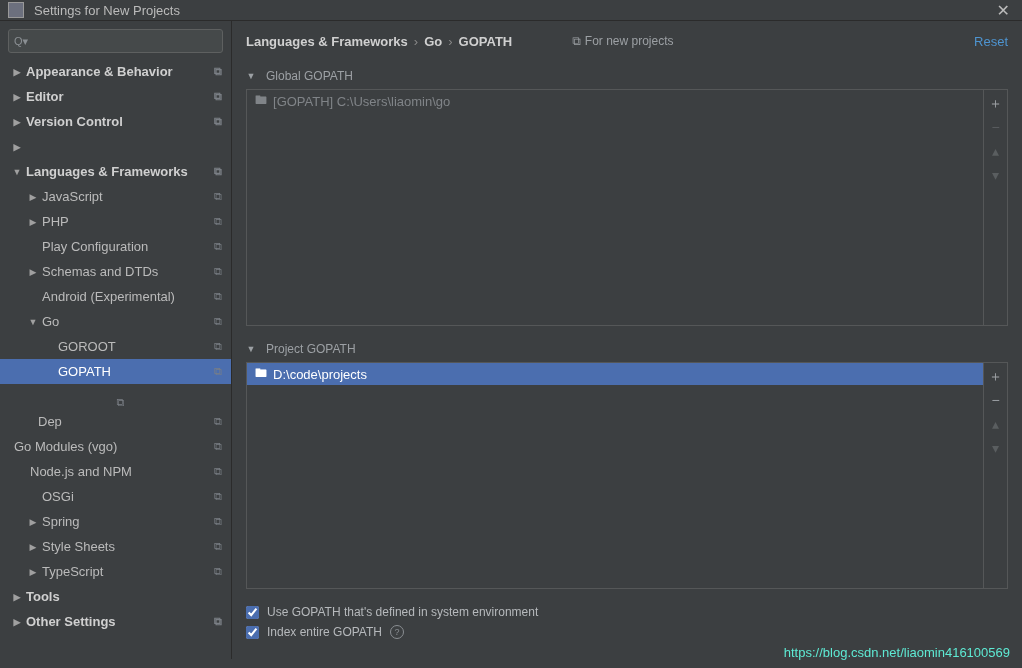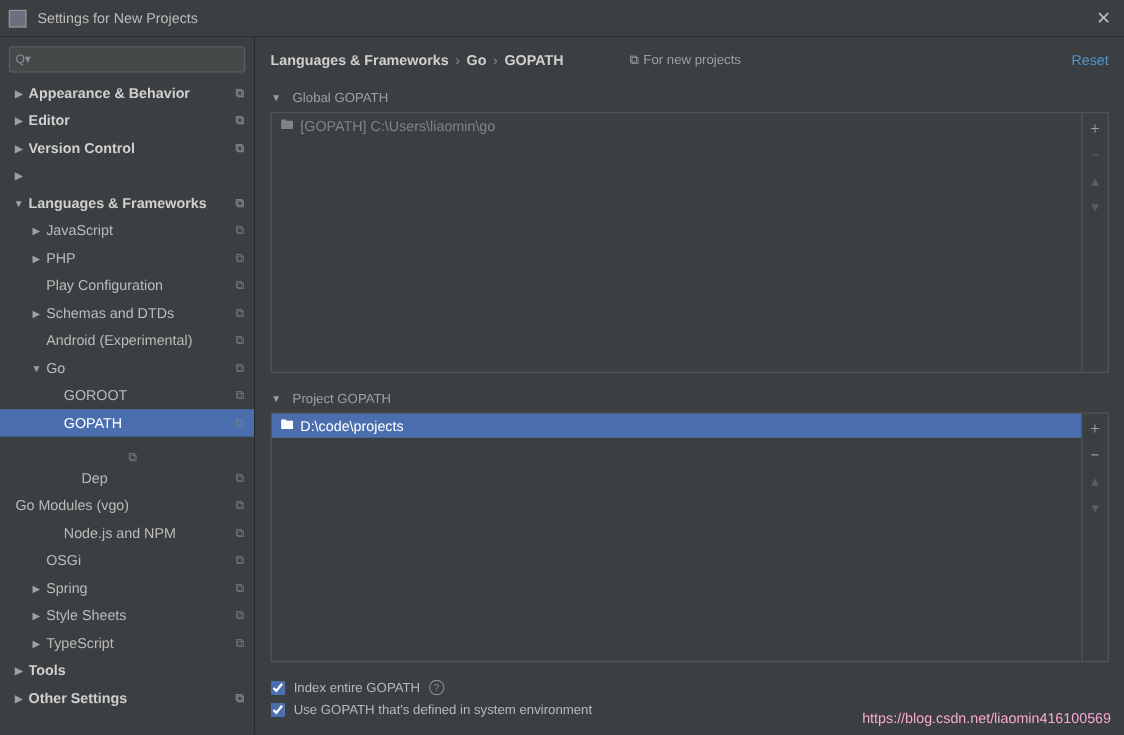--- a/index.html
+++ b/index.html
@@ -7,21 +7,21 @@
       font-family: -apple-system, "Segoe UI", Arial, sans-serif;
       font-size: 13px;
       background: #3c3f41;
       color: #bbbbbb;
       width: 1022px;
       height: 668px;
       overflow: hidden;
       position: relative;
     }
     .titlebar {
-      height: 34px;
+      height: 21px;
       background: #3c3f41;
       border-bottom: 1px solid #2b2b2b;
       display: flex;
       align-items: center;
       padding: 0 8px;
     }
     .titlebar-icon {
       width: 16px; height: 16px;
       background: #6c707e;
       margin-right: 10px;
@@ -157,21 +157,21 @@
       border: 1px solid #8a8e92;
       border-radius: 50%;
       align-items: center; justify-content: center;
       font-size: 9px;
       color: #8a8e92;
     }
     .watermark {
       position: absolute;
       right: 12px;
       bottom: 8px;
-      color: #f9a8d4;
+      color: #5eead4;
       font-size: 13px;
     }
   </style>
 </head>
 <body>
 
 <div class="titlebar">
   <div class="titlebar-icon"></div>
   <div class="titlebar-title">Settings for New Projects</div>
   <div class="titlebar-close">✕</div>
@@ -247,31 +247,31 @@
         <div class="tree-item selected" style="padding-left: 44px;">
           <span class="arrow none">▶</span>
           <span class="tree-label">GOPATH</span>
           <span class="copy-icon">⧉</span>
         </div>
         <div class="tree-item" style="padding-left: 16px; flex-direction: column;">
           <span class="arrow none">▶</span>
           <span class="tree-label">Imports</span>
           <span class="copy-icon">⧉</span>
         </div>
-        <div class="tree-item" style="padding-left: 60px;">
+        <div class="tree-item" style="padding-left: 24px;">
           <span class="arrow none">▶</span>
           <span class="tree-label">Dep</span>
           <span class="copy-icon">⧉</span>
         </div>
         <div class="tree-item" style="">
           <span class="arrow none">▶</span>
           <span class="tree-label">Go Modules (vgo)</span>
           <span class="copy-icon">⧉</span>
         </div>
-        <div class="tree-item" style="padding-left: 44px;">
+        <div class="tree-item" style="padding-left: 16px;">
           <span class="arrow none">▶</span>
           <span class="tree-label">Node.js and NPM</span>
           <span class="copy-icon">⧉</span>
         </div>
         <div class="tree-item" style="padding-left: 28px;">
           <span class="arrow none">▶</span>
           <span class="tree-label">OSGi</span>
           <span class="copy-icon">⧉</span>
         </div>
         <div class="tree-item" style="padding-left: 28px;">
@@ -355,24 +355,24 @@
           <span class="ctrl-btn">−</span>
           <span class="ctrl-btn dim">▴</span>
           <span class="ctrl-btn dim">▾</span>
         </div>
       </div>
     </div>
 
     <div class="checks">
       <label class="check-row">
         <input type="checkbox" checked="" style="">
+        <span>Use GOPATH that's defined in system environment</span>
+      </label>
+      <label class="check-row">
+        <input type="checkbox" checked="" style="">
         <span>Index entire GOPATH</span>
         <span class="help-icon">?</span>
       </label>
-      <label class="check-row">
-        <input type="checkbox" checked="" style="">
-        <span>Use GOPATH that's defined in system environment</span>
-      </label>
     </div>
   </div>
 </div>
 
 <div class="watermark">https://blog.csdn.net/liaomin416100569</div>
 
 </body></html>

